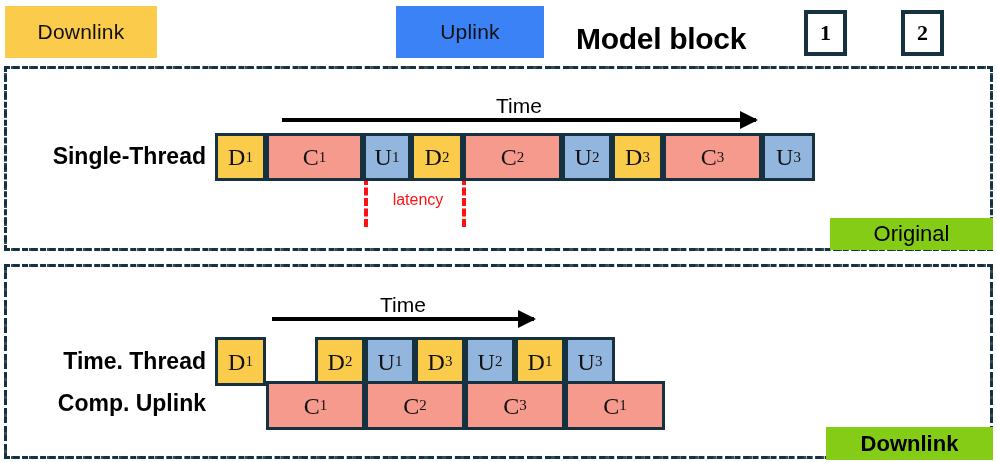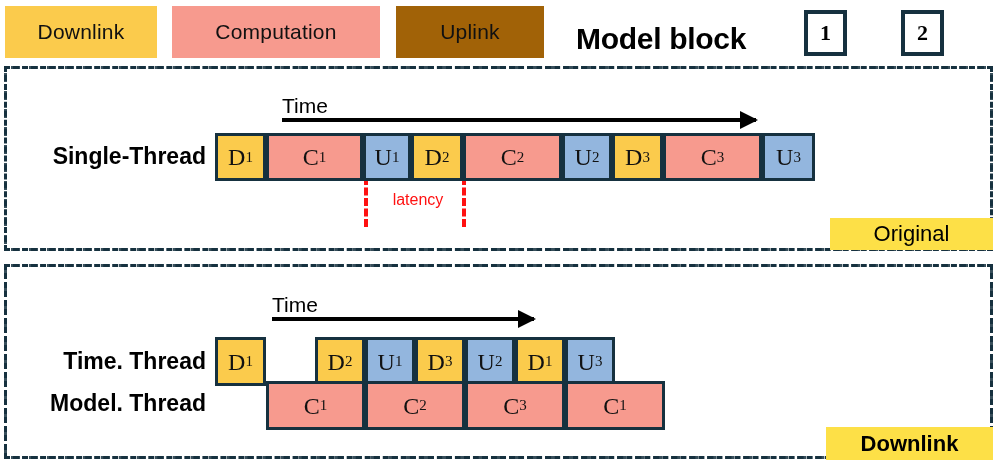--- a/index.html
+++ b/index.html
@@ -28,21 +28,21 @@
     height: 52px;
     display: flex;
     align-items: center;
     justify-content: center;
     font-size: 21px;
     color: #111111;
     letter-spacing: .2px;
   }
   #legend-downlink { left: 5px;   width: 152px; background: #FBCB4C; }
   #legend-computation { left: 172px; width: 208px; background: #F79A8E; }
-  #legend-uplink   { left: 396px; width: 148px; background: #a16207; }
+  #legend-uplink   { left: 396px; width: 148px; background: #3b82f6; }
 
   #model-block-group {
     position: absolute;
     left: 576px; top: 2px;
     height: 54px;
     display: flex;
     align-items: flex-end;
     gap: 46px;
   }
   #model-block-title {
@@ -92,20 +92,21 @@
     pointer-events: none;
     opacity: .85;
   }
 
   
   .time-axis { position: absolute; }
   .time-label {
     position: absolute;
     top: -24px;
     width: 100%;
+    text-align: center;
     font-size: 21px;
     color: #000;
   }
   .time-line {
     position: absolute;
     top: 0;
     left: 0;
     height: 4px;
     background: #000;
     width: 100%;
@@ -170,43 +171,40 @@
     left: 372px; top: 191px;
     width: 92px;
     text-align: center;
     font-size: 16px;
     color: #FF1111;
   }
 
   
   .corner-badge {
     position: absolute;
-    background: #fde047;
+    background: #84cc16;
     display: flex;
     align-items: center;
     justify-content: center;
     font-size: 22px;
     color: #000;
     box-sizing: border-box;
   }
   #badge-original  { left: 830px; top: 218px; width: 163px; height: 32px; }
   #badge-parablock { left: 826px; top: 427px; width: 167px; height: 33px; font-weight: bold; }
 </style>
 </head>
 <body>
 
 <div id="legend-row">
 
   <div class="legend-chip" id="legend-downlink">
     <span>Downlink</span>
   </div>
 
-  <div class="legend-chip" id="legend-computation">
-    <span>Computation</span>
-  </div>
 
   <div class="legend-chip" id="legend-uplink">
     <span>Uplink</span>
   </div>
 
   <div id="model-block-group">
     <span id="model-block-title">Model block</span>
     <span class="model-block-box">1</span>
     <span class="model-block-box">2</span>
     <span class="model-block-box">3</span>
@@ -235,21 +233,21 @@
 
 <div class="panel" id="panel-parablock"></div>
 
 <div class="time-axis" id="time-axis-parablock">
   <div class="time-label">Time</div>
   <div class="time-line"></div>
   <div class="time-head"></div>
 </div>
 
 <div class="row-label" id="label-comm-thread">Time. Thread</div>
-<div class="row-label" id="label-comp-thread">Model. Thread</div>
+<div class="row-label" id="label-comp-thread">Comp. Uplink</div>
 
 <div id="comm-row-blocks"></div>
 <div id="comp-row-blocks"></div>
 
 <div class="corner-badge" id="badge-parablock">
   <span>Downlink</span>
 </div>
 
 <div class="tl-block kind-D" style="left: 215px; top: 133px; width: 51px; height: 48px;">
     <span>D</span>

